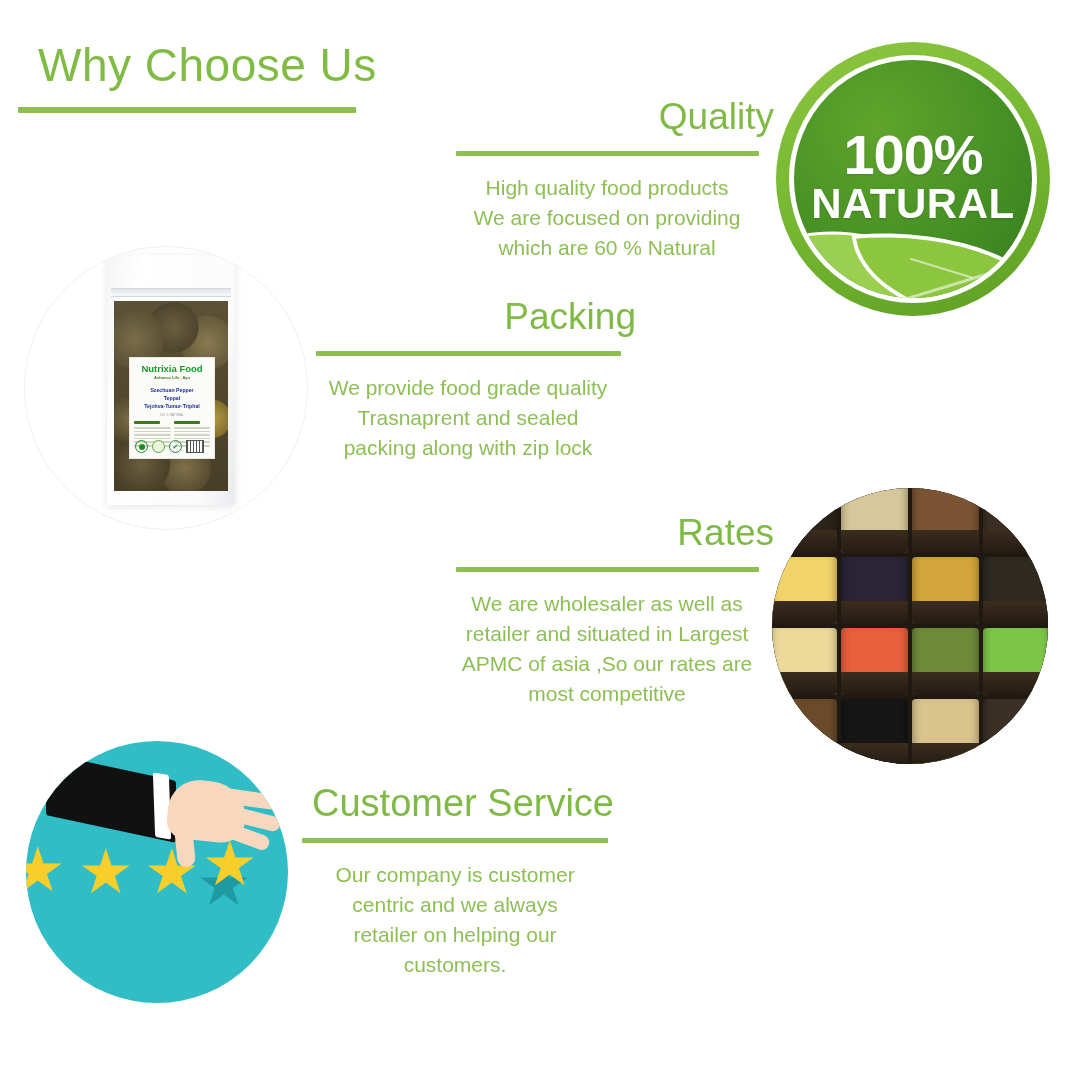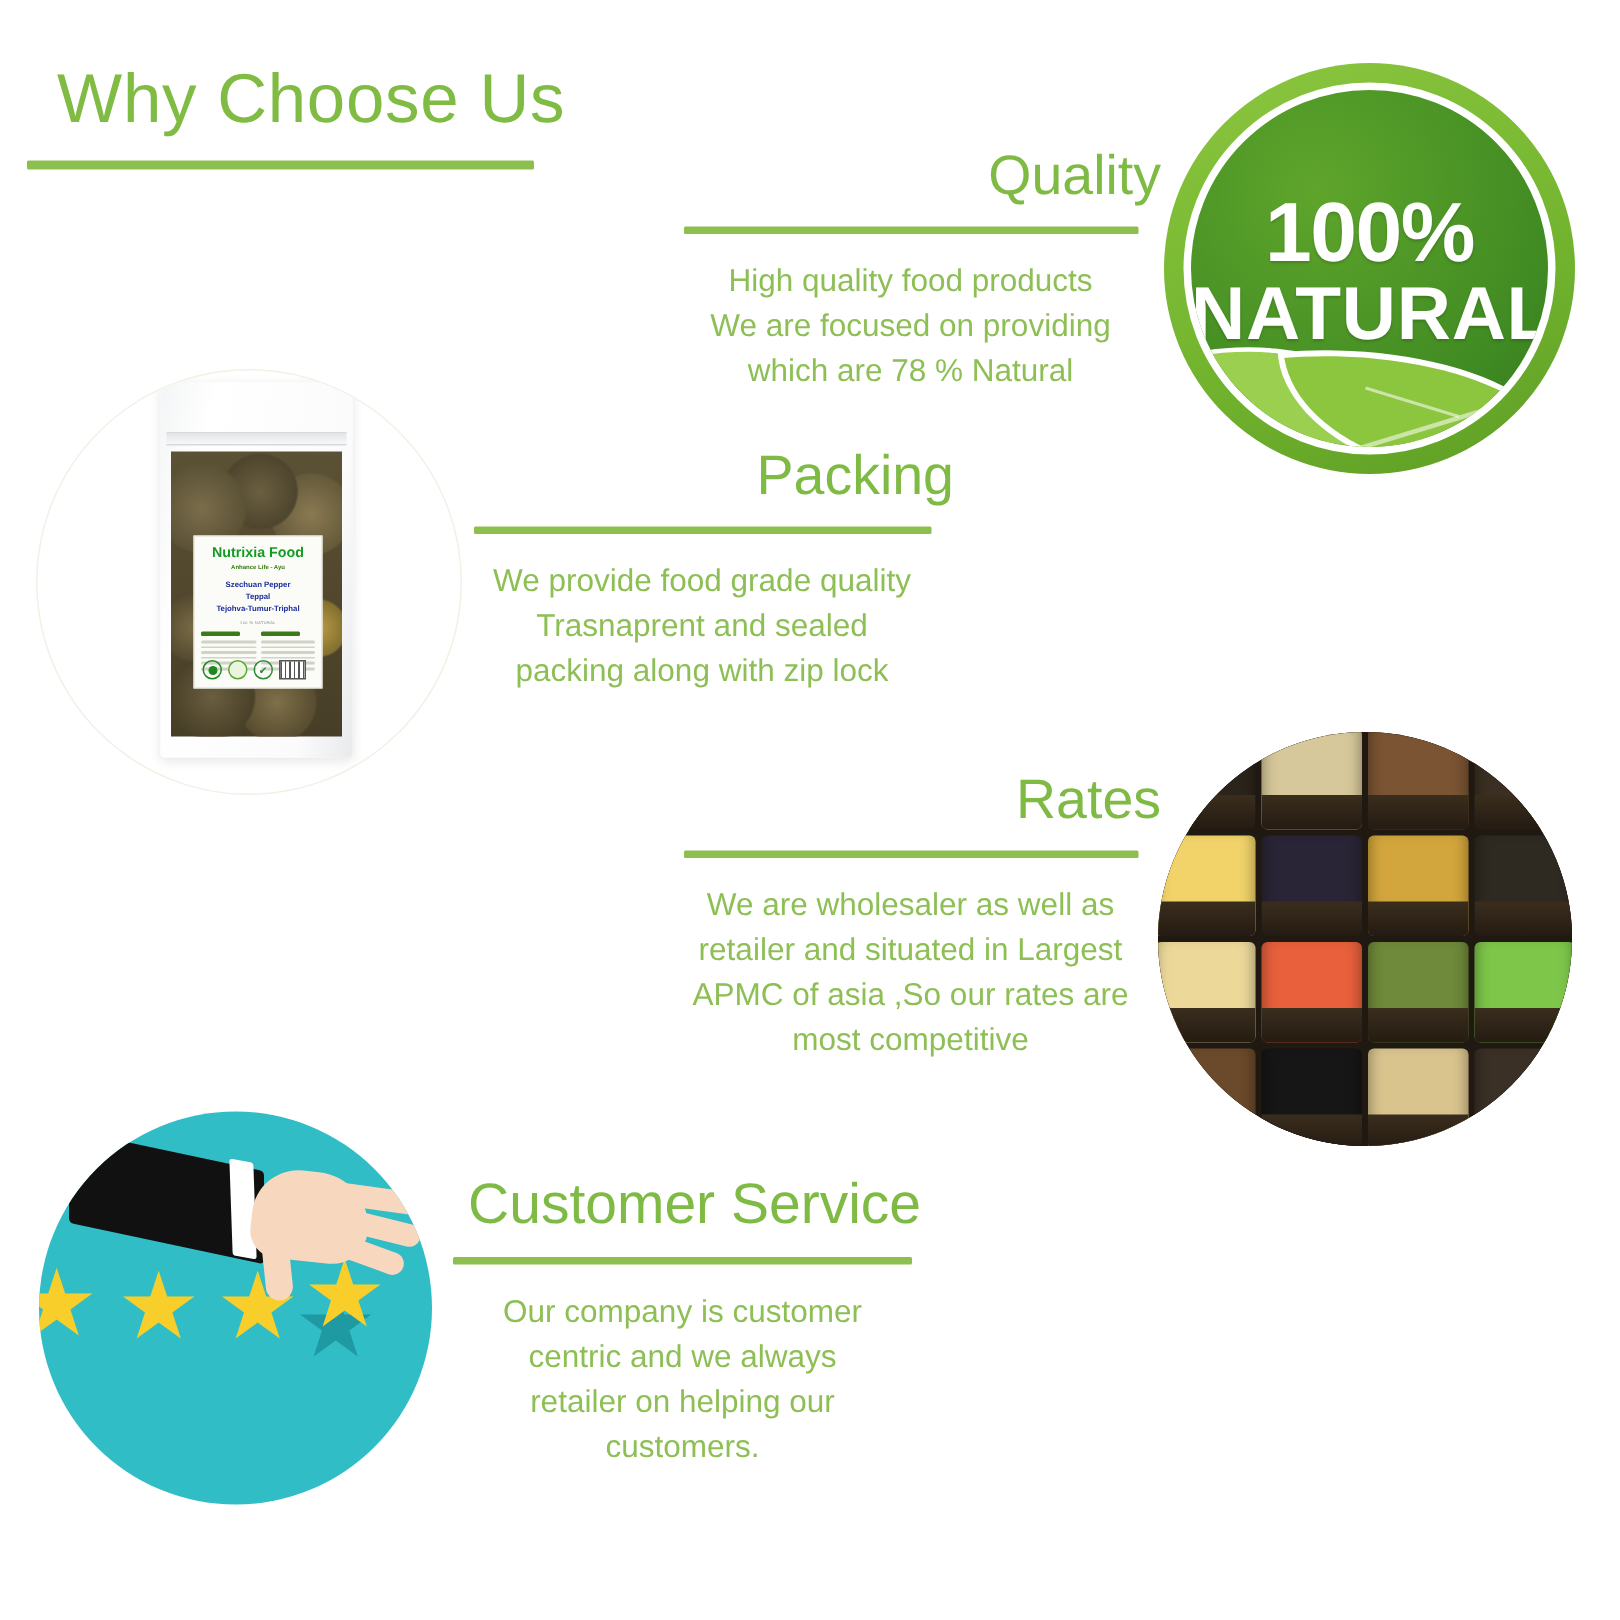--- a/index.html
+++ b/index.html
@@ -108,21 +108,21 @@
   .badge-text {
     position: absolute;
     width: 100%;
     text-align: center;
     color: #ffffff;
     font-weight: bold;
     font-family: "Liberation Sans", sans-serif;
     text-shadow: 0 1px 2px rgba(0,0,0,0.18);
   }
   .badge-100 { top: 62px; font-size: 56px; letter-spacing: -1px; }
-  .badge-natural-word { top: 120px; font-size: 50px; letter-spacing: 0.5px; }
+  .badge-natural-word { top: 120px; font-size: 42px; letter-spacing: 0.5px; }
   .leaf {
     position: absolute;
     background: #8cc63f;
     border-radius: 0 100% 0 100%;
   }
   .leaf-back {
     left: 10px; top: 162px;
     width: 138px; height: 92px;
     transform: rotate(-10deg);
     background: #9bcf4f;
@@ -440,21 +440,21 @@
       </div>
     </div>
   </div>
 
   <div class="section" id="sec-quality">
     <div class="section-heading">Quality</div>
     <div class="section-rule"></div>
     <div class="section-body">
       <div>High quality food products</div>
       <div>We are focused on providing</div>
-      <div>which are 78 % Natural</div>
+      <div>which are 60 % Natural</div>
     </div>
   </div>
 
   <div class="section" id="sec-packing">
     <div class="section-heading">Packing</div>
     <div class="section-rule"></div>
     <div class="section-body">
       <div>We provide food grade quality</div>
       <div>Trasnaprent and sealed</div>
       <div>packing along with zip lock</div>

